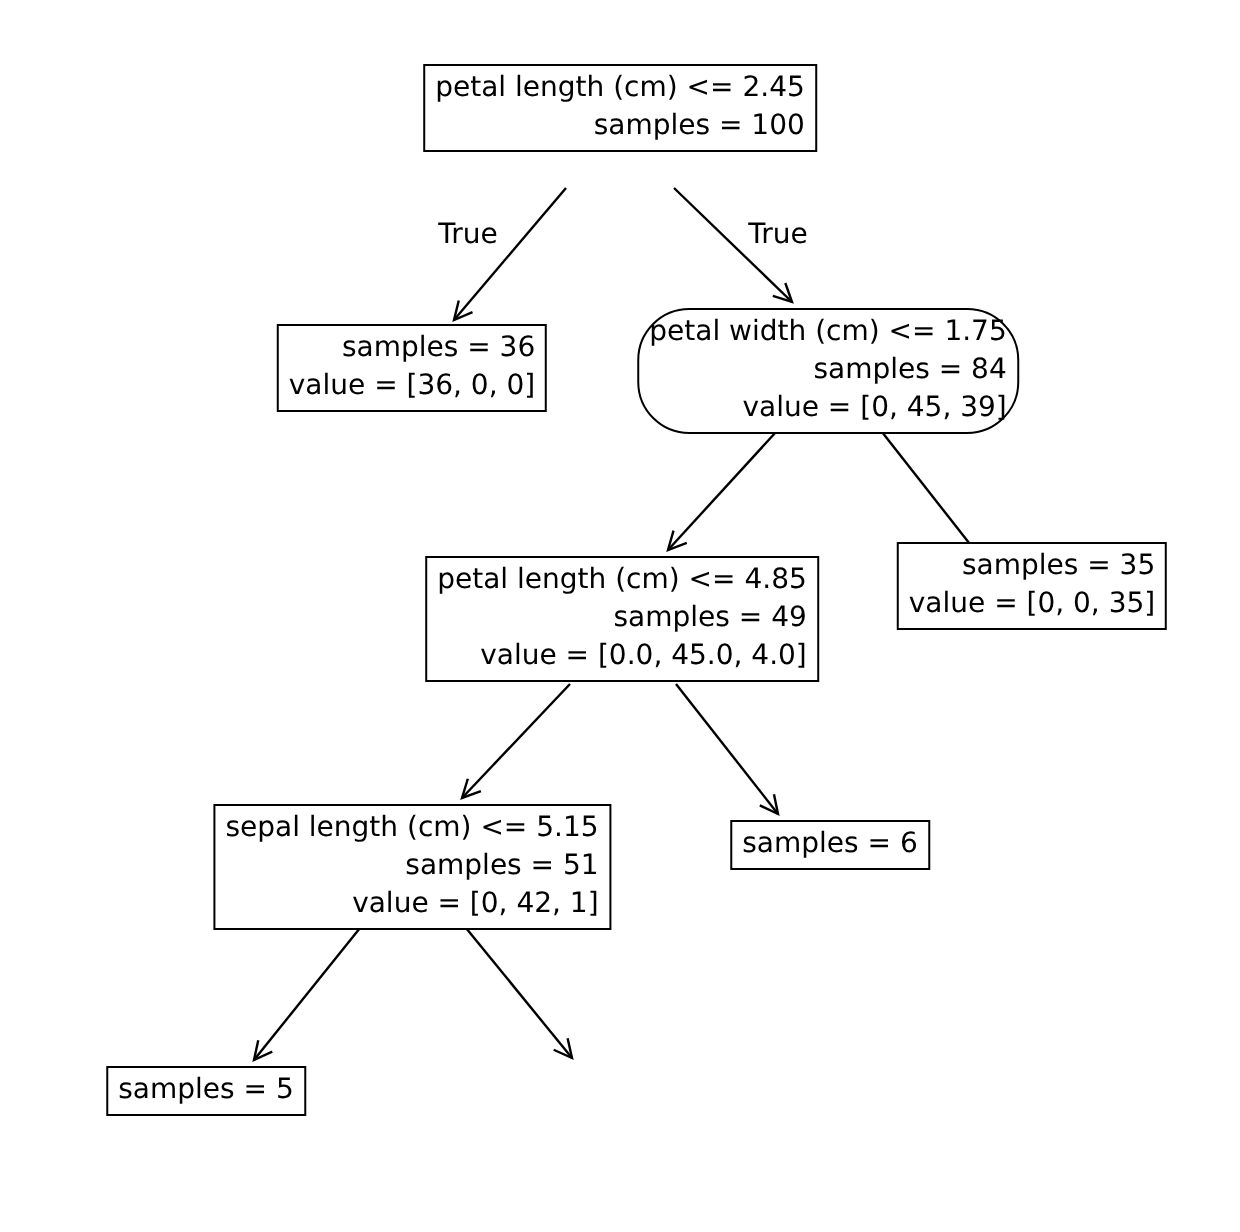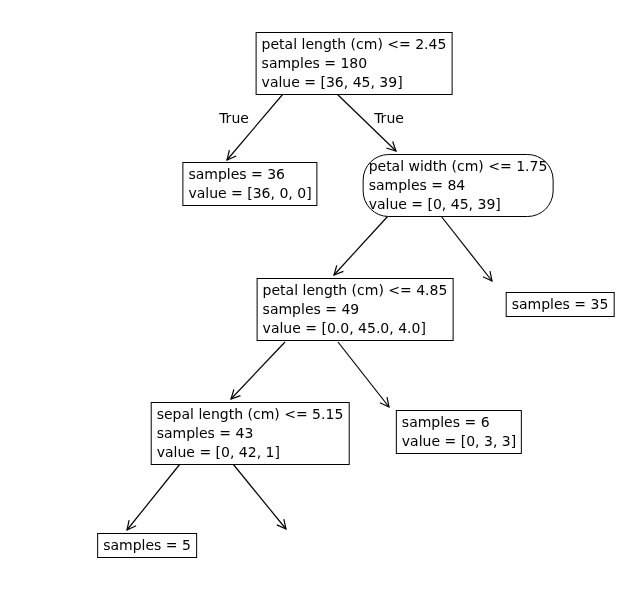--- a/index.html
+++ b/index.html
@@ -22,25 +22,24 @@
     top: 0;
     width: 620px;
     height: 616px;
   }
   .node {
     position: absolute;
     transform: translateX(-50%);
     background: #ffffff;
     border: 1px solid #000000;
     padding: 2px 5px;
-    text-align: left;
+    text-align: right;
     font-size: 14px;
     line-height: 19px;
     white-space: nowrap;
-    margin-left: 44px;
   }
   .edge-label {
     position: absolute;
     transform: translate(-50%, -50%);
     font-size: 14px;
     line-height: 19px;
     white-space: nowrap;
   }
 </style>
 </head>
@@ -62,54 +61,53 @@
     <line x1="338" y1="342" x2="389" y2="407" stroke="#000000" stroke-width="1.2" marker-end="url(#arrowhead)"></line>
     <line x1="180" y1="464" x2="127" y2="530" stroke="#000000" stroke-width="1.2" marker-end="url(#arrowhead)"></line>
     <line x1="233" y1="464" x2="286" y2="529" stroke="#000000" stroke-width="1.2" marker-end="url(#arrowhead)"></line>
   </svg>
 
   <div class="edge-label" style="left:234px; top:118px;">True</div>
   <div class="edge-label" style="left:389px; top:118px;">True</div>
 
   <div class="node" style="left:310px; top:32px;">
     <div>petal length (cm) &lt;= 2.45</div>
-    <div>samples = 180</div>
-    <div>value = [36, 45, 39]</div>
+    <div>samples = 100</div>
   </div>
 
   <div class="node" style="left:206px; top:162px;">
     <div>samples = 36</div>
     <div>value = [36, 0, 0]</div>
   </div>
 
   <div class="node" style="left:414px; top:154px;border-radius:26px;">
     <div>petal width (cm) &lt;= 1.75</div>
     <div>samples = 84</div>
     <div>value = [0, 45, 39]</div>
   </div>
 
   <div class="node" style="left:311px; top:278px;">
     <div>petal length (cm) &lt;= 4.85</div>
     <div>samples = 49</div>
     <div>value = [0.0, 45.0, 4.0]</div>
   </div>
 
-  <div class="node" style="left:516px; top:292px;">
+  <div class="node" style="left:516px; top:271px;">
     <div>samples = 35</div>
+    <div>value = [0, 0, 35]</div>
   </div>
 
   <div class="node" style="left:206px; top:402px;">
     <div>sepal length (cm) &lt;= 5.15</div>
-    <div>samples = 43</div>
+    <div>samples = 51</div>
     <div>value = [0, 42, 1]</div>
   </div>
 
   <div class="node" style="left:415px; top:410px;">
     <div>samples = 6</div>
-    <div>value = [0, 3, 3]</div>
   </div>
 
   <div class="node" style="left:103px; top:533px;">
     <div>samples = 5</div>
   </div>
 
 
 </div>
 
 </body></html>

